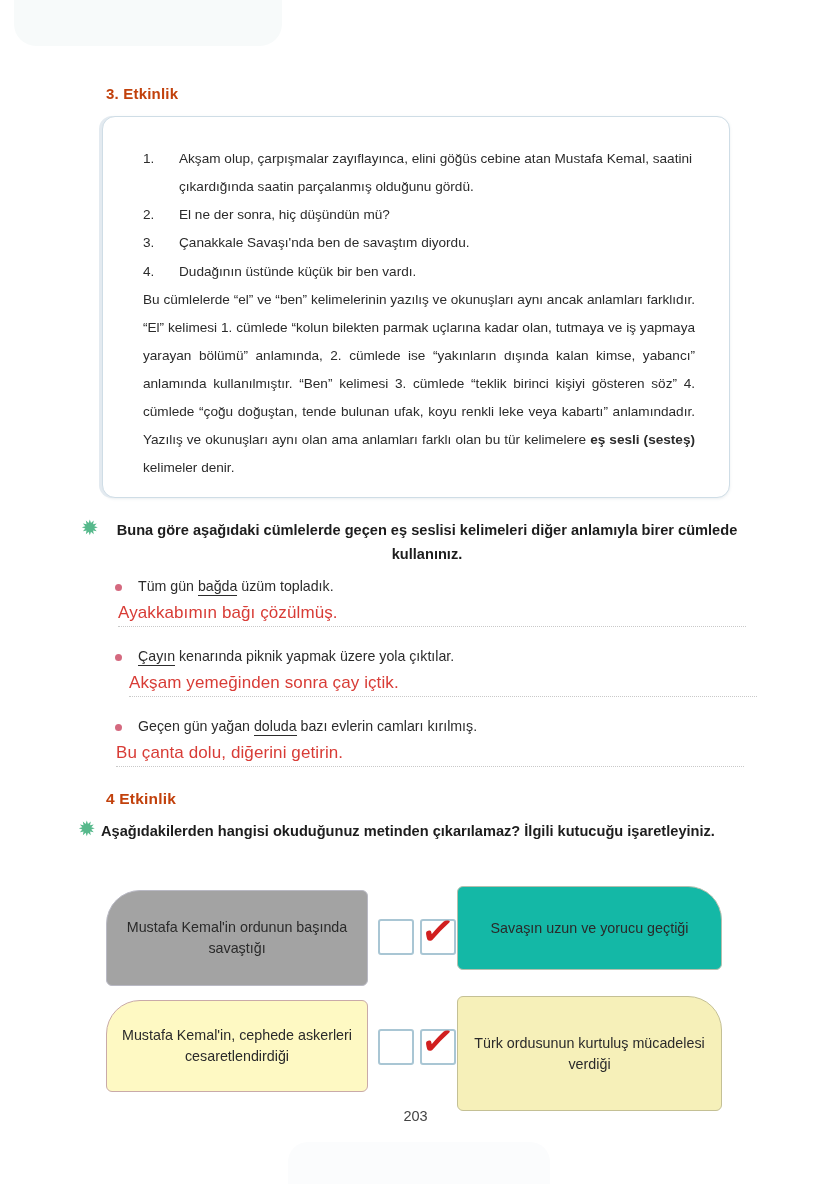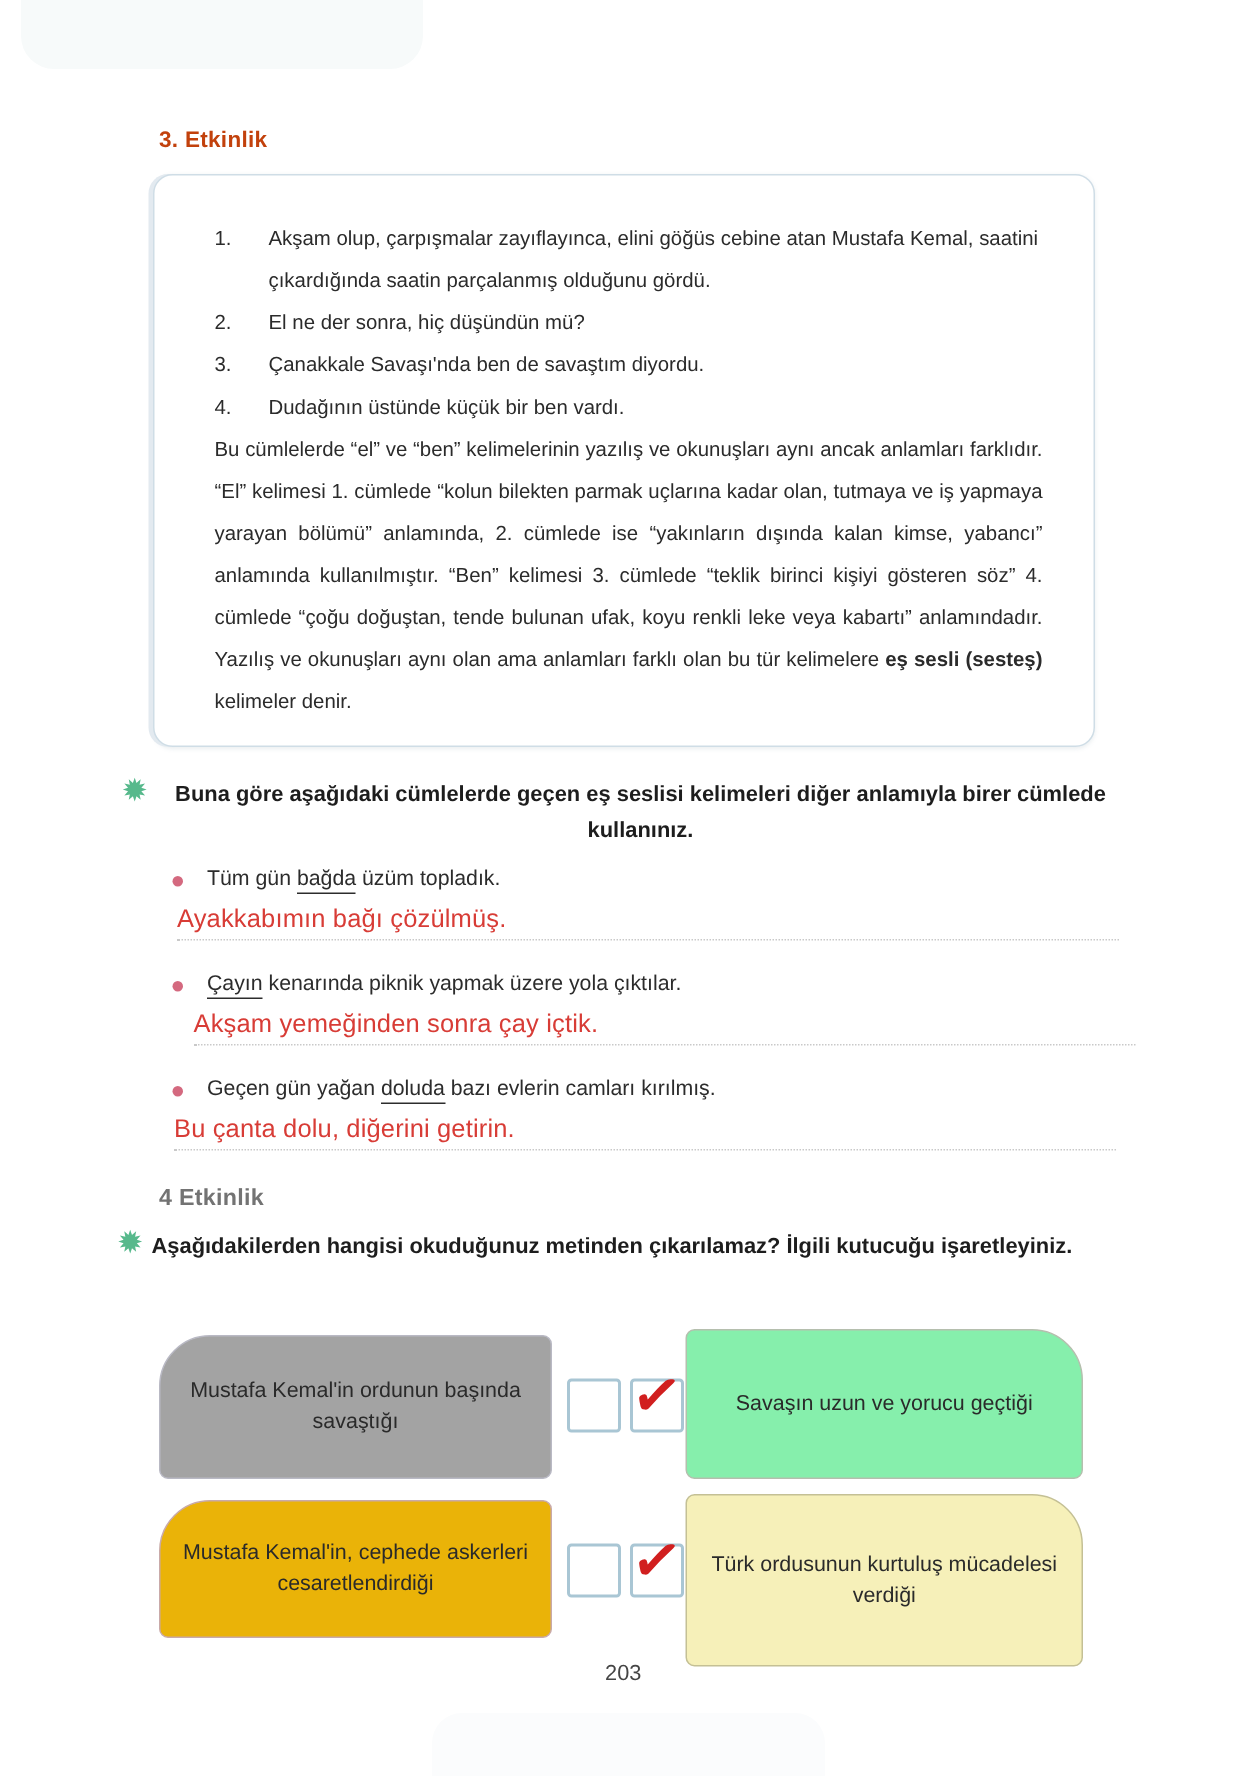--- a/index.html
+++ b/index.html
@@ -44,21 +44,21 @@
   #heading-3 {
     left: 106px;
     top: 85px;
     font-size: 15px;
     color: #c2410c;
   }
   #heading-4 {
     left: 106px;
     top: 790px;
     font-size: 15.5px;
-    color: #737373;
+    color: #c2410c;
   }
 
   
   .reading-box {
     position: absolute;
     left: 102px;
     top: 116px;
     width: 628px;
     height: 382px;
     background: #ffffff;
@@ -174,28 +174,28 @@
     line-height: 1.45;
     padding: 8px 14px;
     border: 1px solid #b9b9c4;
   }
   #opt-0 {
     left: 106px; top: 890px; width: 262px; height: 96px;
     background: #a3a3a3;
     border-radius: 34px 6px 6px 6px;
   }
   #opt-1 {
-    left: 457px; top: 886px; width: 265px; height: 100px;
-    background: #86efac;
+    left: 457px; top: 886px; width: 265px; height: 84px;
+    background: #14b8a6;
     border-radius: 6px 34px 6px 6px;
     border-color: #b5bfae;
   }
   #opt-2 {
     left: 106px; top: 1000px; width: 262px; height: 92px;
-    background: #eab308;
+    background: #fef9c3;
     border-radius: 34px 6px 6px 6px;
     border-color: #c9aaa9;
   }
   #opt-3 {
     left: 457px; top: 996px; width: 265px; height: 115px;
     background: #f6f0b9;
     border-radius: 6px 34px 6px 6px;
     border-color: #c4c095;
   }
 

